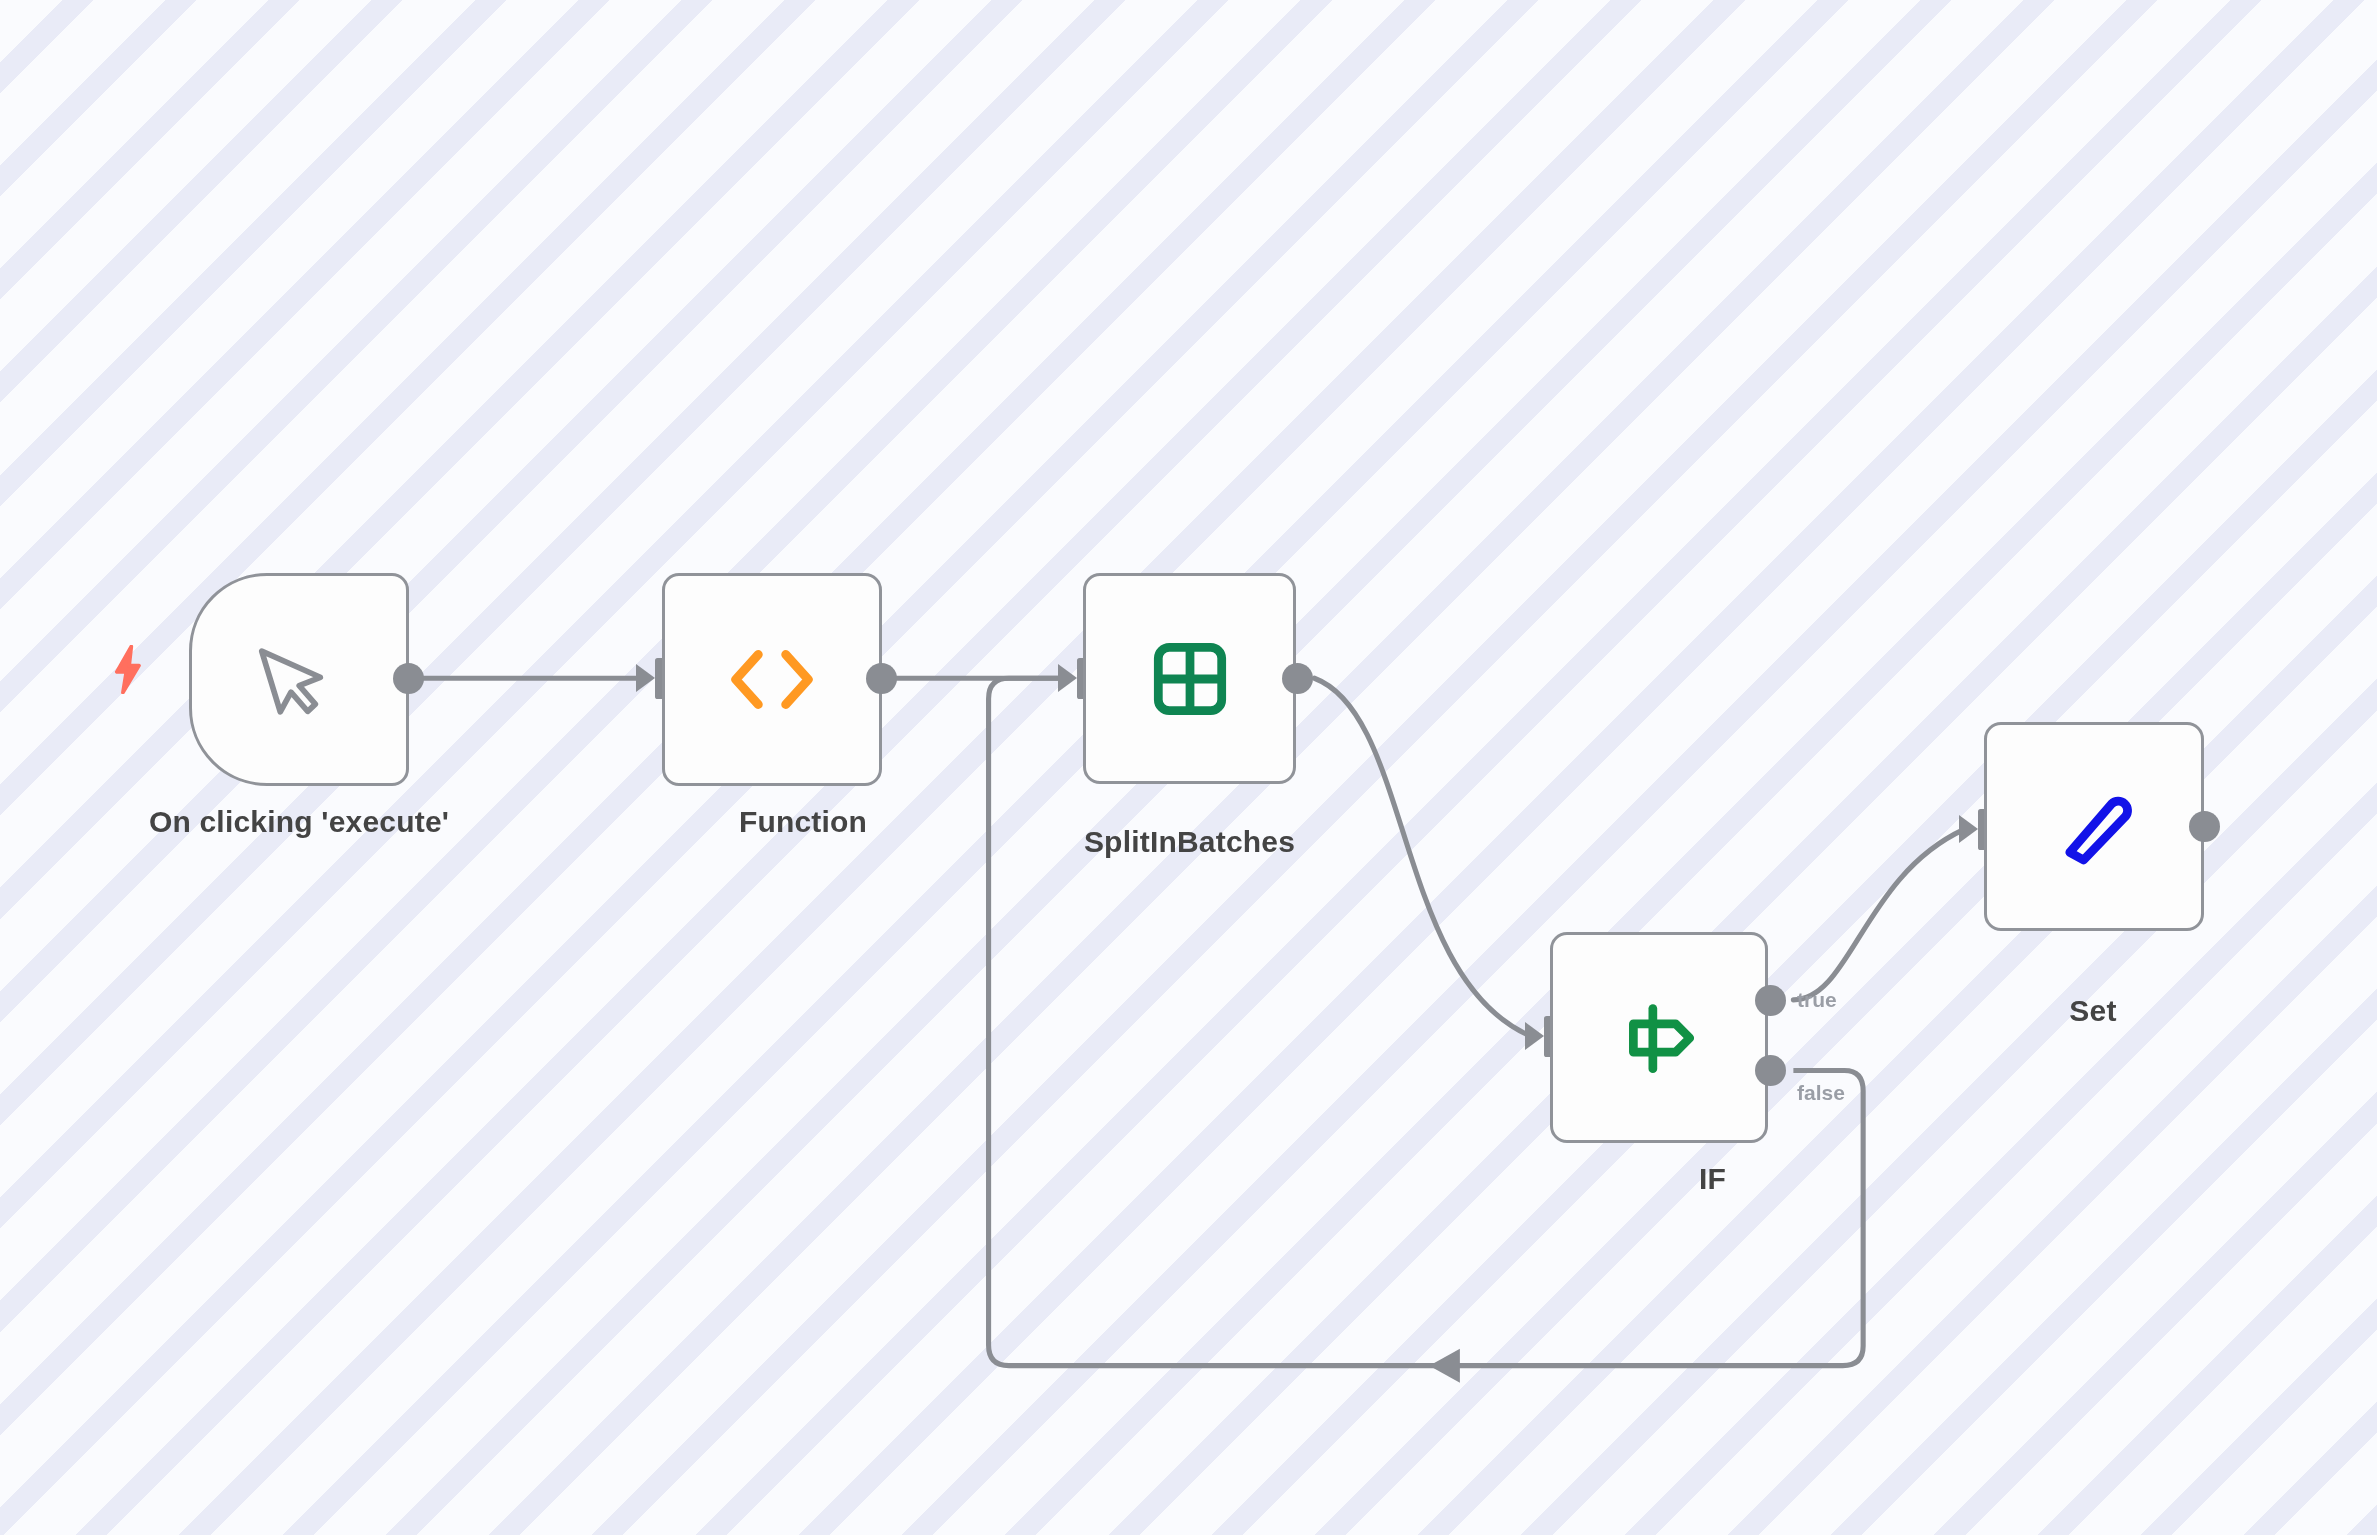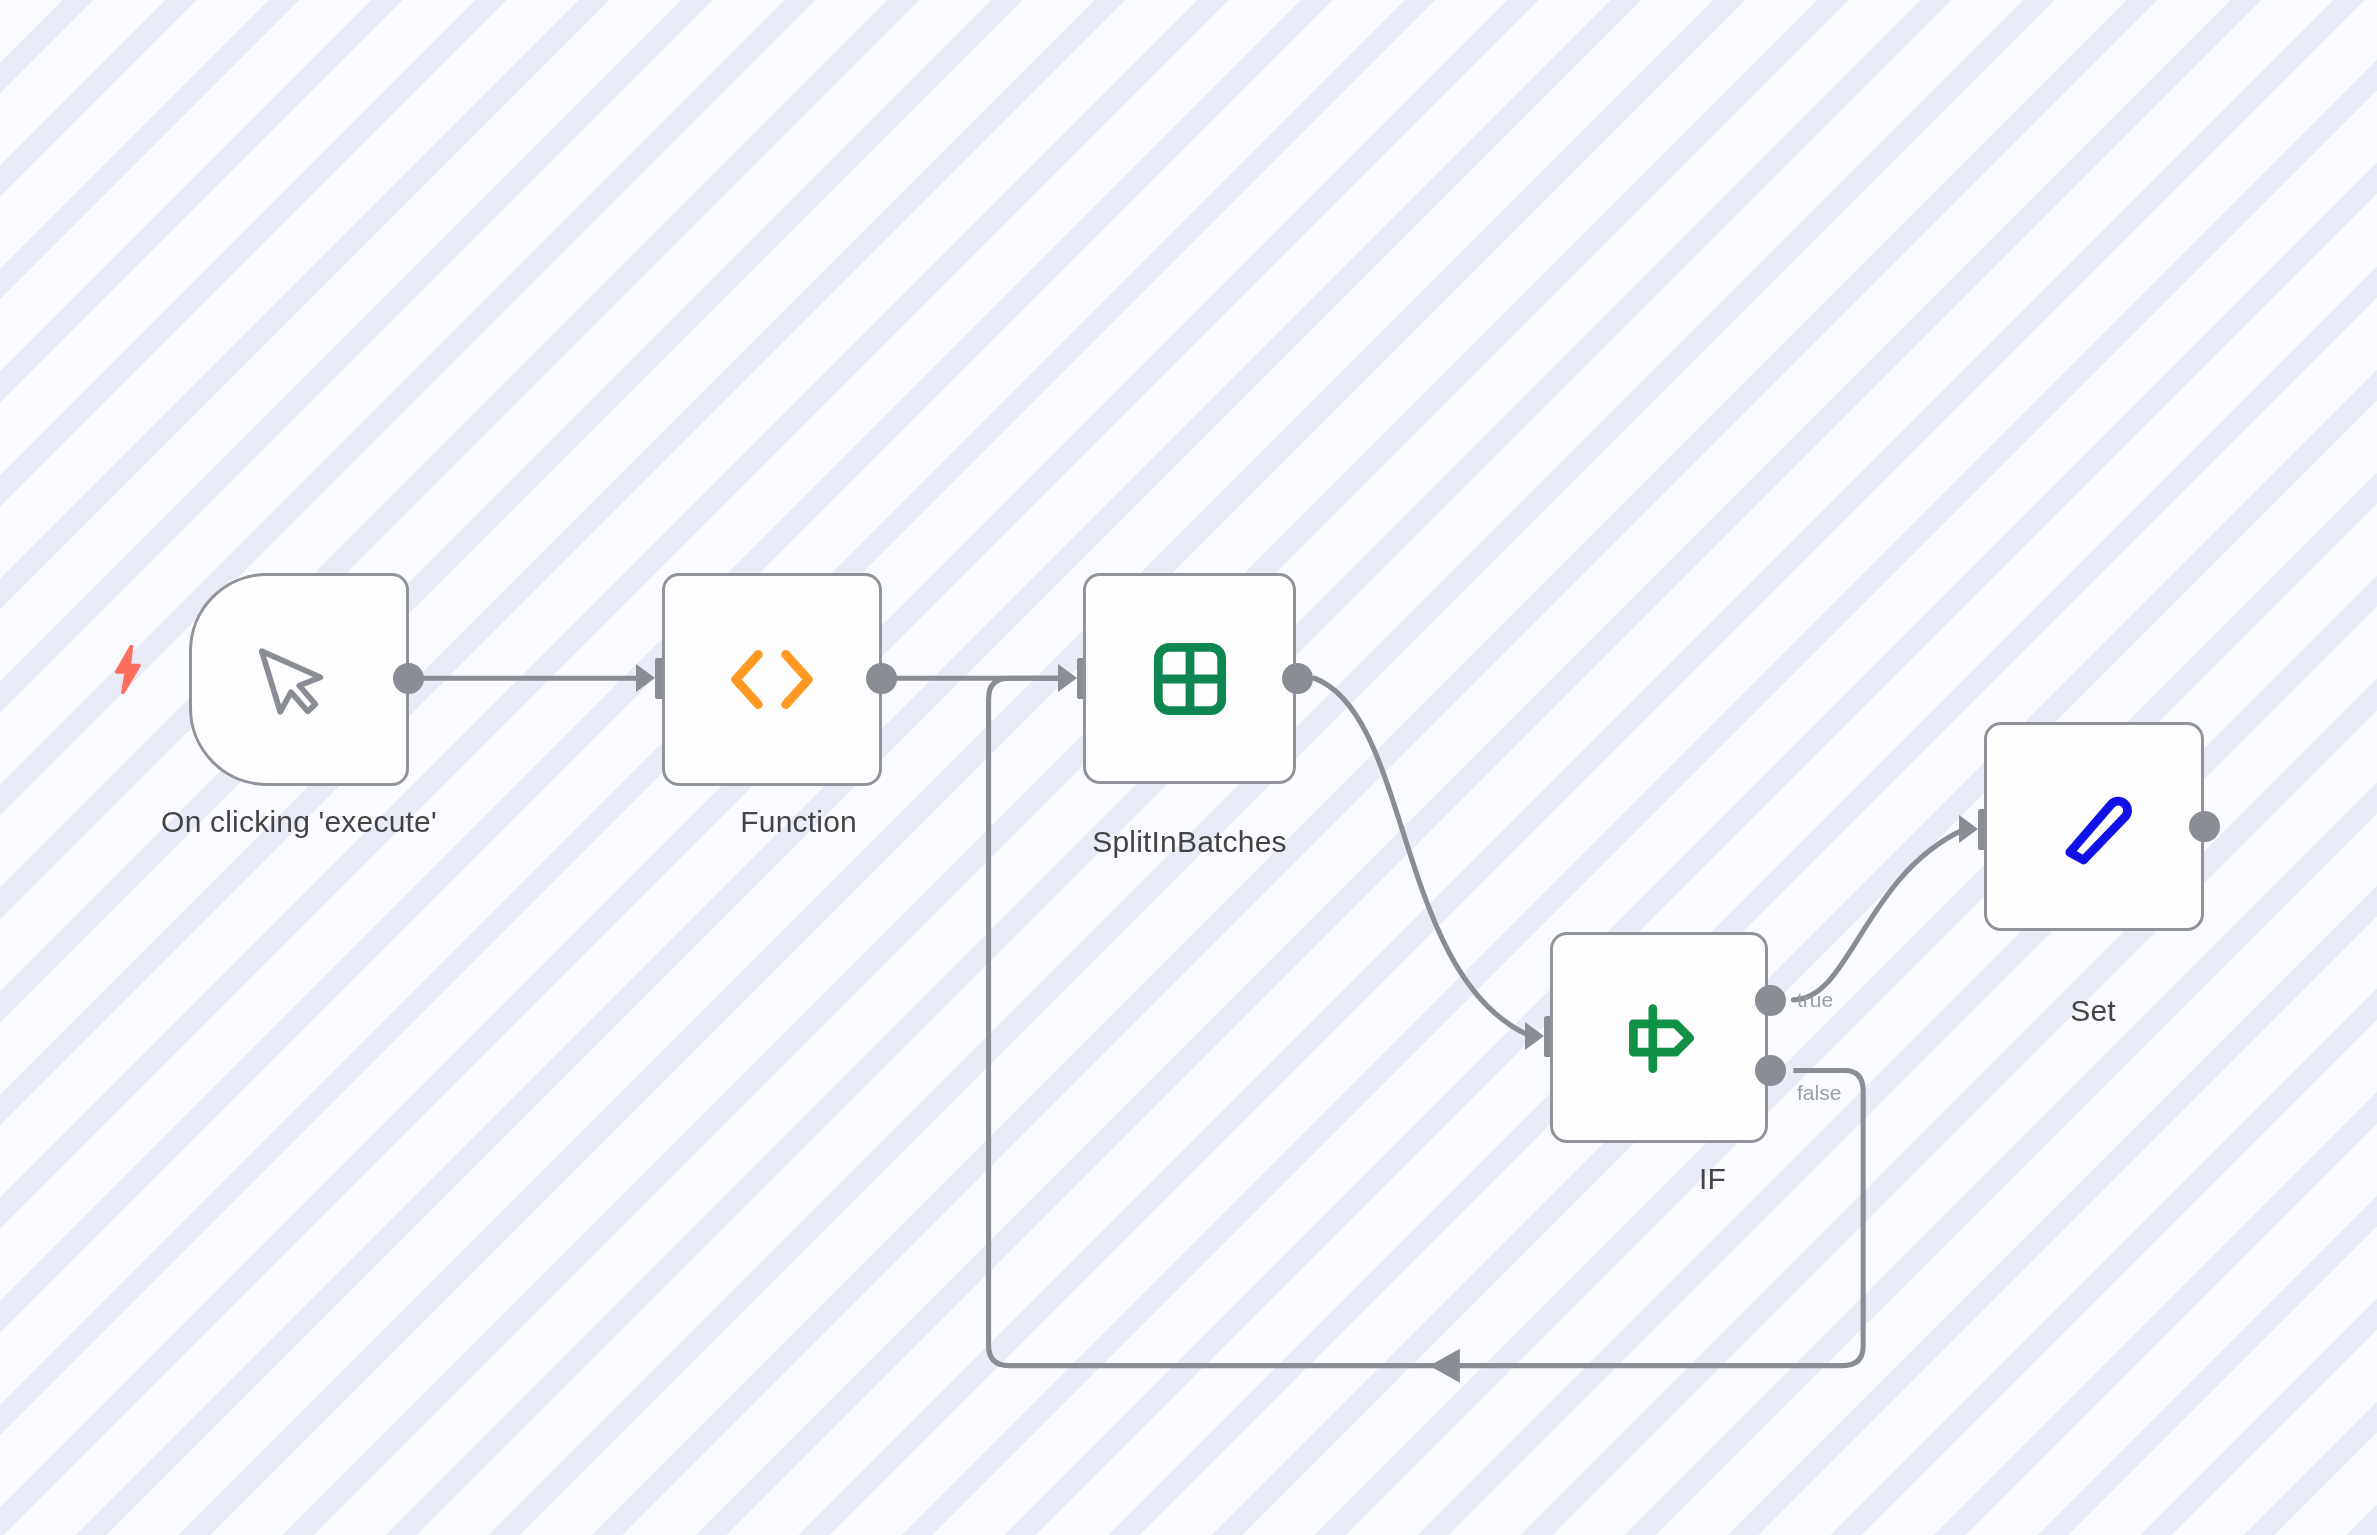--- a/index.html
+++ b/index.html
@@ -16,20 +16,21 @@
     font-family: "Liberation Sans", sans-serif;
     
     background-color: #fafbff;
     background-image: repeating-linear-gradient(
       -45deg,
       #e9ebf7 0px,
       #e9ebf7 22px,
       #fafbfe 22px,
       #fafbfe 73px
     );
+    font-weight: bold;
   }
   #wires {
     position: absolute;
     inset: 0;
     width: 2377px;
     height: 1536px;
     pointer-events: none;
   }
 
   
@@ -157,21 +158,21 @@
   </div>
   <div class="node" style="left:662px; top:573px; width:220px; height:213px;">
     <span>
       <svg class="icon-svg" width="100" height="65" viewBox="0 0 40 26" aria-hidden="true">
         <path d="M14.5 3 L5.5 13 L14.5 23" fill="none" stroke="#ff9922" stroke-width="3.6" stroke-linecap="round" stroke-linejoin="round"></path>
         <path d="M25.5 3 L34.5 13 L25.5 23" fill="none" stroke="#ff9922" stroke-width="3.6" stroke-linecap="round" stroke-linejoin="round"></path>
       </svg>
     </span>
   </div>
   <div class="out-dot" style="left:866px; top:663px;"></div>
-  <div class="node-label" style="left:687px; top:807px; width:170px;text-align:right;">Function</div>
+  <div class="node-label" style="left:718px; top:807px; width:170px;">Function</div>
 
   <div class="in-port" style="left:1058px; top:658px;">
     <span class="tri"></span>
       <span class="bar"></span>
   </div>
   <div class="node" style="left:1083px; top:573px; width:213px; height:211px;">
     <span>
       <svg class="icon-svg" width="78" height="78" viewBox="0 0 32 32" aria-hidden="true">
         <rect x="3" y="3" width="26" height="26" rx="4.5" ry="4.5" fill="none" stroke="#0f8552" stroke-width="3.6"></rect>
         <line x1="16" y1="4.5" x2="16" y2="27.5" stroke="#0f8552" stroke-width="3.6"></line>

